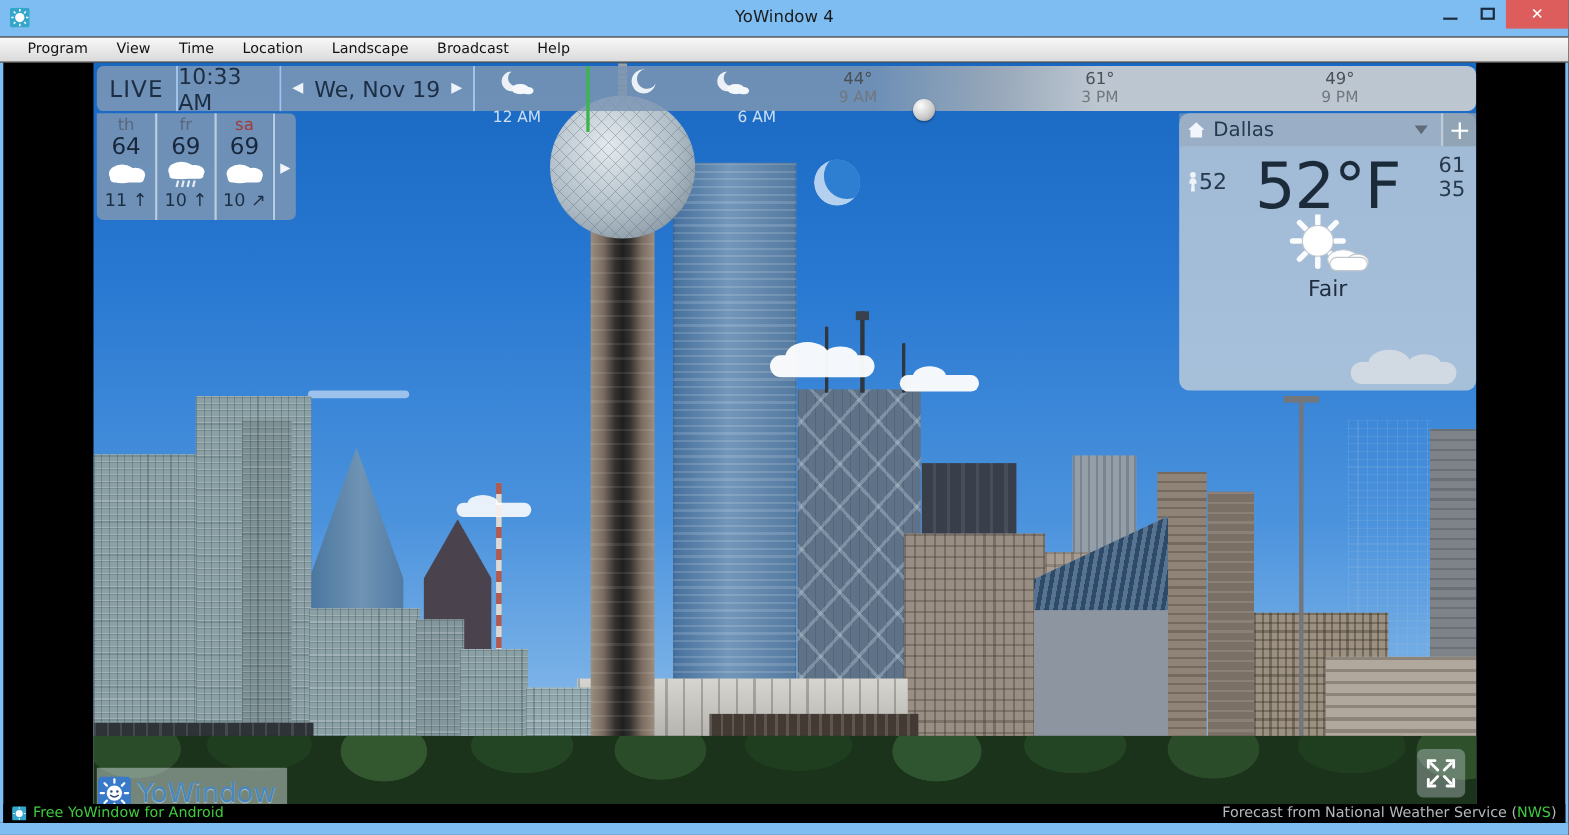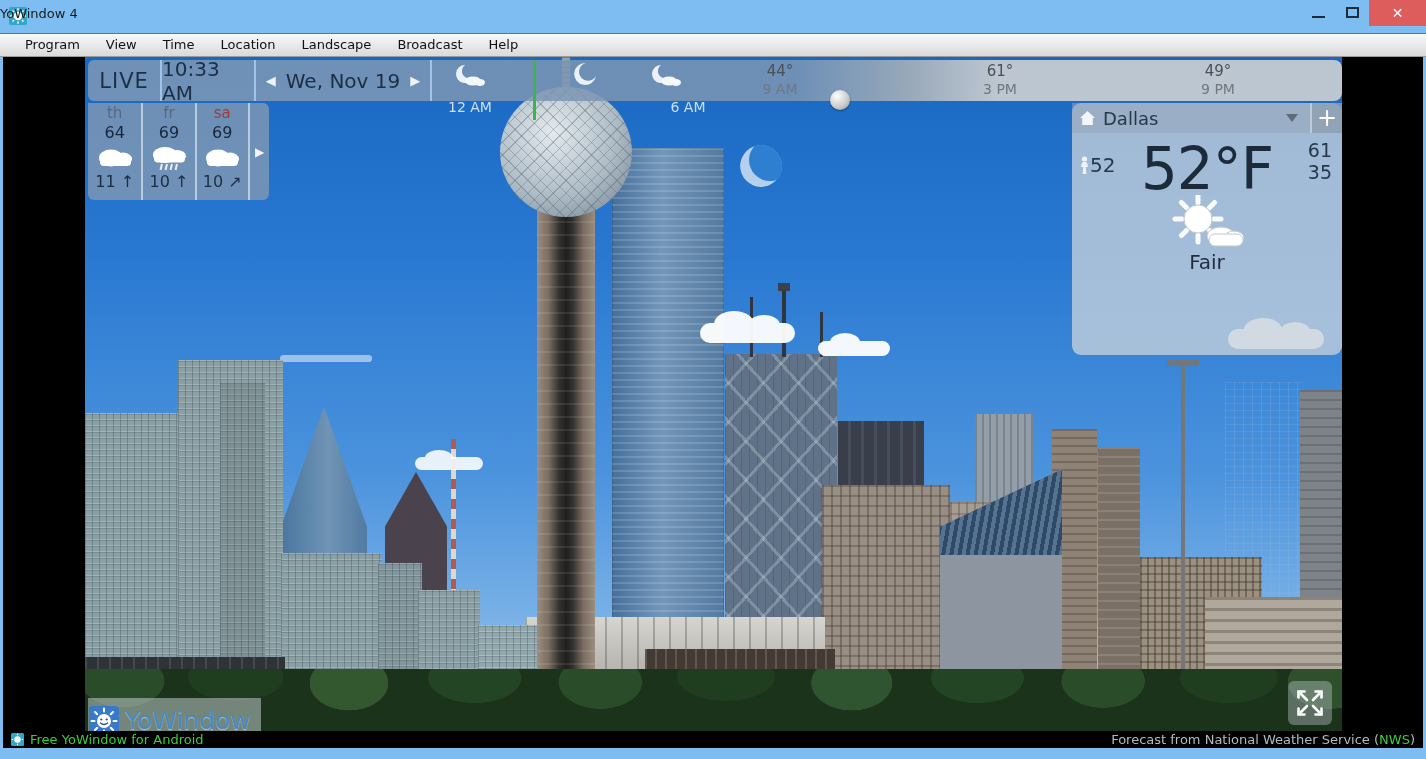--- a/index.html
+++ b/index.html
@@ -4,21 +4,21 @@
 <style>
   * { margin:0; padding:0; box-sizing:border-box; }
   html,body { width:1426px; height:759px; overflow:hidden; }
   body { font-family:"DejaVu Sans","Liberation Sans",sans-serif; }
 
   .window { position:relative; width:1426px; height:759px; background:#000; overflow:hidden; }
 
   
   .titlebar { position:relative; height:33px; background:#7dbdf1; display:flex; align-items:center; }
   .app-icon { position:absolute; left:9px; top:7px; width:18px; height:18px; }
-  .win-title { position:absolute; left:0; right:0; top:6px; text-align:left; font-size:13px; color:#1b1b1b; }
+  .win-title { position:absolute; left:0; right:0; top:6px; text-align:center; font-size:15px; color:#1b1b1b; }
   .win-controls { position:absolute; right:0; top:0; display:flex; align-items:flex-start; }
   .btn-min, .btn-max { width:34px; height:25px; display:flex; align-items:center; justify-content:center; cursor:default; }
   .glyph-min { width:13px; height:2px; background:#1c2c3c; margin-top:8px; }
   .glyph-max { width:13px; height:11px; border:2px solid #1c2c3c; }
   .btn-close { width:57px; height:26px; background:#dd5c5c; color:#fff; display:flex; align-items:center; justify-content:center; font-size:14px; font-weight:bold; }
 
   
   .menubar { height:24px; background:linear-gradient(#f8f8f8,#dadada); border-top:1px solid #6f6f6f; border-bottom:1px solid #9a9a9a; display:flex; align-items:center; padding-left:12px; }
   .menu-item { font-size:13px; color:#111; padding:0 13px; height:22px; line-height:22px; }
 
@@ -173,21 +173,21 @@
   .tl-ball { position:absolute; left:398px; bottom:-9px; width:20px; height:20px; border-radius:50%;
     background:radial-gradient(circle at 35% 30%,#fdfdfd,#c9c9c9 60%,#8e8e8e); box-shadow:0 1px 2px rgba(0,0,0,.4); }
 
   
   .fc { position:absolute; left:3px; top:46px; width:160px; height:97px; display:flex; z-index:20;
     background:rgba(124,150,180,.85); border-radius:0 0 0 6px; }
   .fc-col { width:53.3px; text-align:center; padding-top:2px; }
   .fc-col + .fc-col { border-left:2px solid rgba(236,243,249,.6); }
   .fc-day { font-size:15px; color:#59677a; height:17px; line-height:17px; }
   .fc-day-weekend { color:#a13a3a; }
-  .fc-temp { font-size:16px; color:#17263a; height:22px; line-height:22px; }
+  .fc-temp { font-size:21px; color:#17263a; height:22px; line-height:22px; }
   .fc-icon { height:28px; }
   .fc-wind { font-size:16px; color:#1c2e44; height:20px; line-height:20px; }
   .fc-expand { position:absolute; left:163px; top:46px; width:21px; height:97px; z-index:20;
     background:rgba(124,150,180,.85); border-left:2px solid rgba(236,243,249,.6);
     border-radius:0 6px 6px 0; display:flex; align-items:center; justify-content:center;
     color:#f2f6fa; font-size:12px; }
 
   
   .weather { position:absolute; left:987px; top:46px; width:270px; height:252px; z-index:20;
     background:rgba(198,209,219,.78); border-radius:9px; color:#1f2d3d; }

